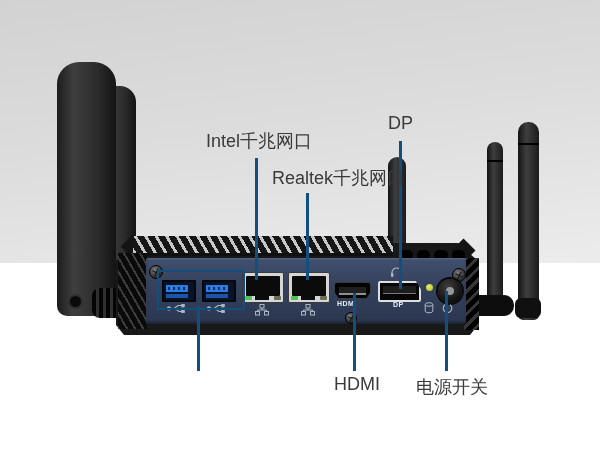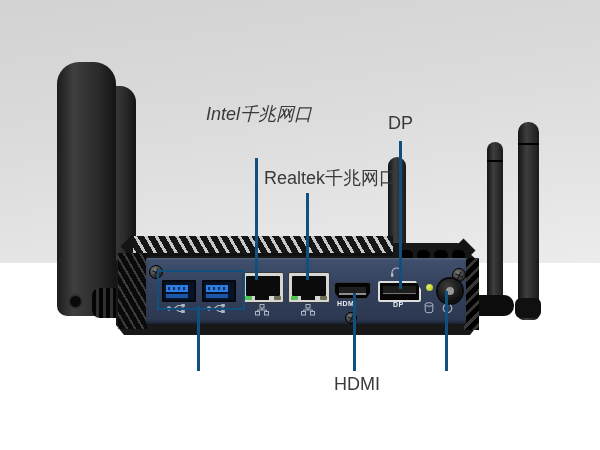--- a/index.html
+++ b/index.html
@@ -213,18 +213,19 @@
   </svg>
 
   <div class="abs ubox" style="border-color:#11507e;"></div>
   <div class="abs cline" style="left:255px;top:158px;height:122px;background:#11507e;"></div>
   <div class="abs cline" style="left:306px;top:193px;height:87px;background:#11507e;"></div>
   <div class="abs cline" style="left:399px;top:141px;height:148px;background:#11507e;"></div>
   <div class="abs cline" style="left:197px;top:306px;height:65px;background:#11507e;"></div>
   <div class="abs cline" style="left:353px;top:293px;height:78px;background:#11507e;"></div>
   <div class="abs cline" style="left:445px;top:291px;height:80px;background:#11507e;"></div>
 
-  <div class="abs lbl" style="left:206px;top:102px;font-style:italic;">Intel千兆网口</div>
-  <div class="abs lbl" style="left:264px;top:166px;">Realtek千兆网口</div>
+  <div class="abs lbl" style="left:206px;top:129px;">Intel千兆网口</div>
+  <div class="abs lbl" style="left:272px;top:166px;">Realtek千兆网口</div>
   <div class="abs lbl" style="left:388px;top:113px;">DP</div>
   <div class="abs lbl" style="left:334px;top:374px;">HDMI</div>
+  <div class="abs lbl" style="left:416px;top:375px;">电源开关</div>
 
 </div>
 
 </body></html>

